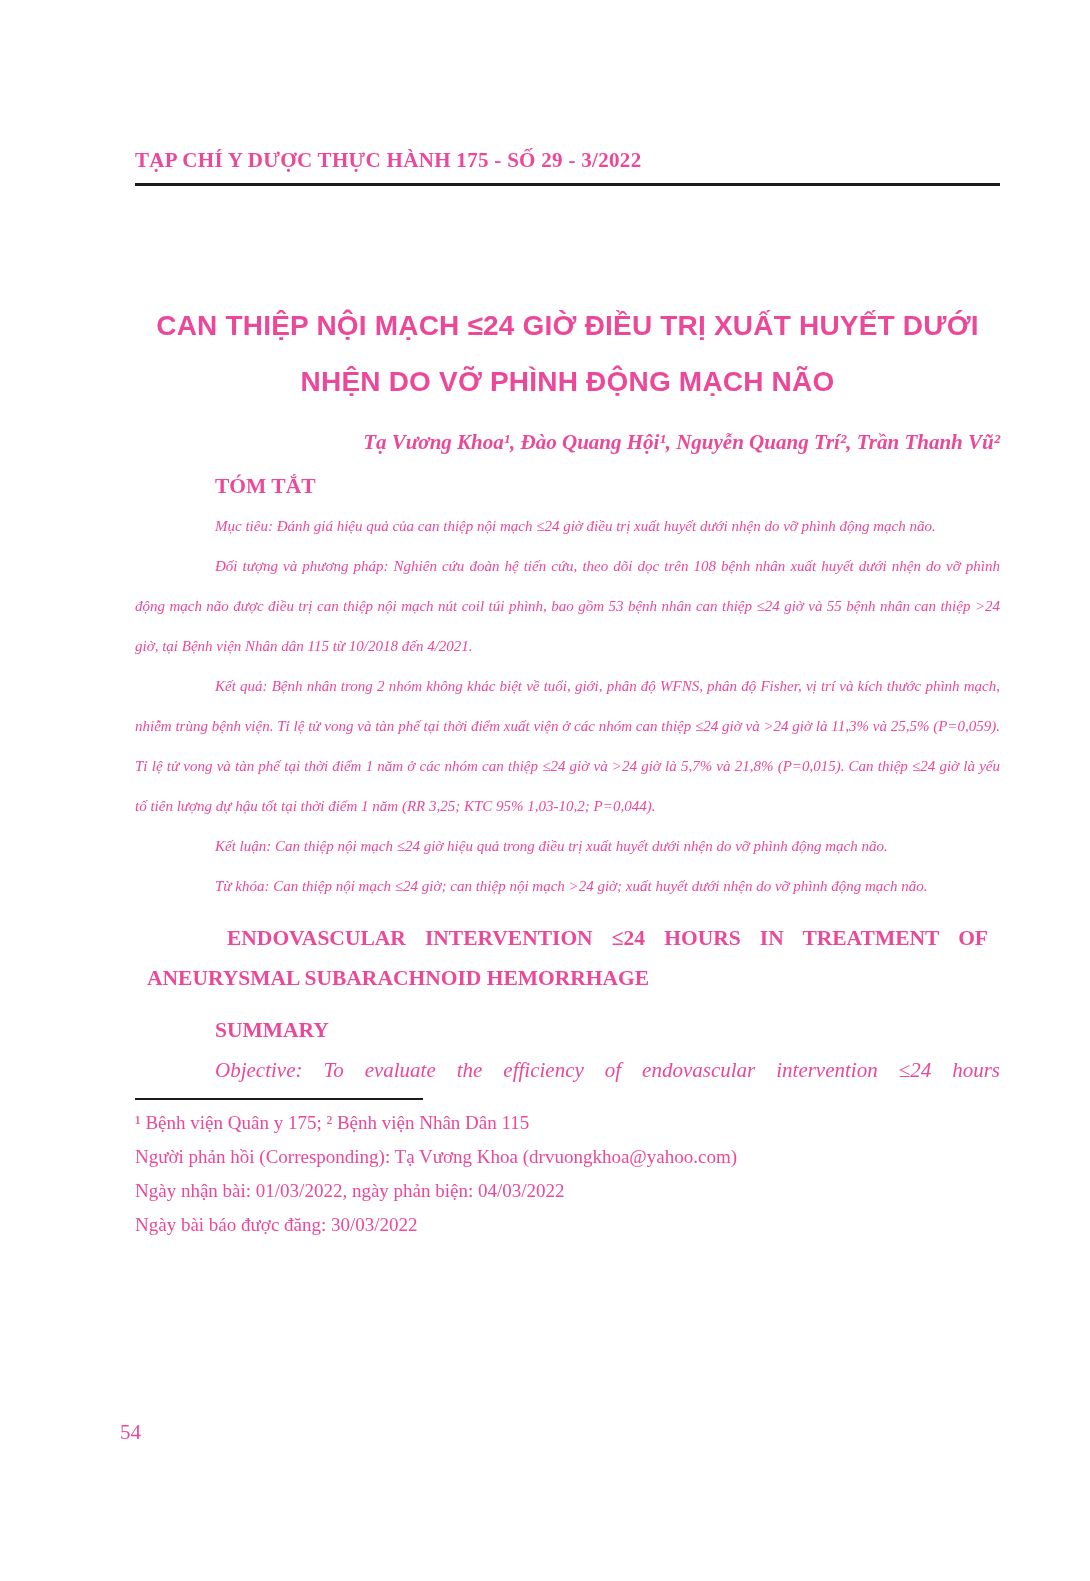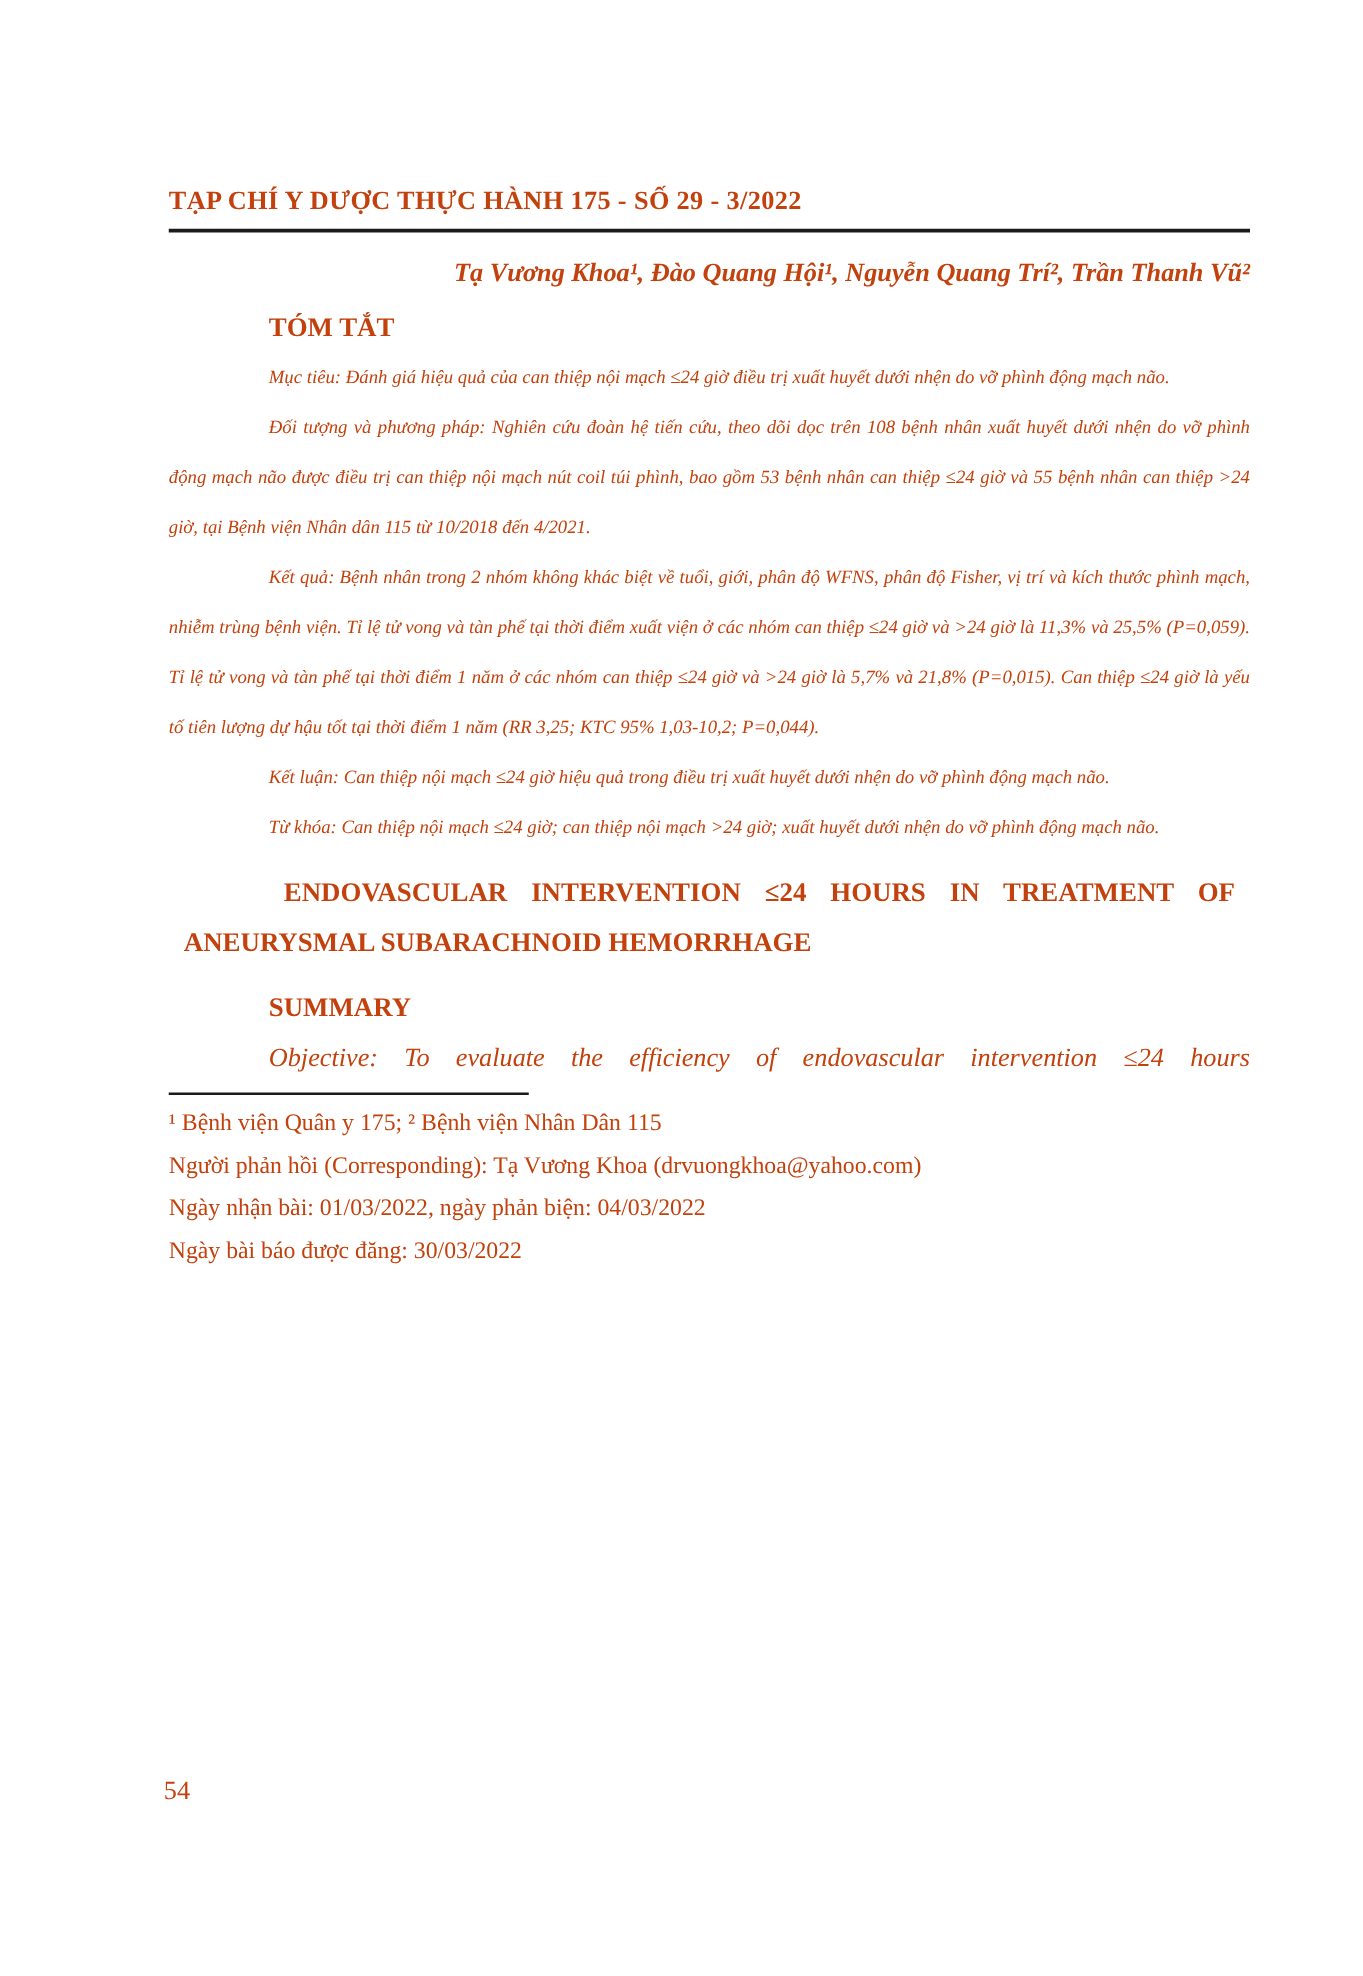--- a/index.html
+++ b/index.html
@@ -2,21 +2,21 @@
 <html><head>
 <meta charset="utf-8">
 <style>
   html, body { margin: 0; padding: 0; background: #ffffff; }
   .page {
     position: relative;
     width: 1090px;
     height: 1581px;
     margin: 0 auto;
     background: #ffffff;
-    color: #c2410c;
+    color: #ec4899;
     font-family: "Liberation Serif", "DejaVu Serif", serif;
     overflow: hidden;
     box-sizing: border-box;
   }
   .content {
     box-sizing: border-box;
     padding: 148px 90px 0 135px; 
   }
   .journal-header {
     font-weight: bold;
@@ -85,34 +85,35 @@
     width: 288px;
     margin: 8px 0 6px 0;
   }
   .footnote-item {
     font-size: 19px;
     line-height: 34px;
     margin: 0;
   }
   .page-number {
     position: absolute;
-    left: 131px;
+    left: 120px;
     top: 1420px;
     font-size: 21px;
   }
 </style>
 </head>
 <body>
 
 <div class="page">
   <div class="content">
 
     <div class="journal-header">TẠP CHÍ Y DƯỢC THỰC HÀNH 175 - SỐ 29 - 3/2022</div>
     <hr class="header-rule">
 
+    <div class="article-title">CAN THIỆP NỘI MẠCH ≤24 GIỜ ĐIỀU TRỊ XUẤT HUYẾT DƯỚI NHỆN DO VỠ PHÌNH ĐỘNG MẠCH NÃO</div>
 
     <div class="authors-line">Tạ Vương Khoa¹, Đào Quang Hội¹, Nguyễn Quang Trí², Trần Thanh Vũ²</div>
 
     <div class="section-heading">TÓM TẮT</div>
 
     <p class="body-par">Mục tiêu: Đánh giá hiệu quả của can thiệp nội mạch ≤24 giờ điều trị xuất huyết dưới nhện do vỡ phình động mạch não.</p>
 
     <p class="body-par">Đối tượng và phương pháp: Nghiên cứu đoàn hệ tiến cứu, theo dõi dọc trên 108 bệnh nhân xuất huyết dưới nhện do vỡ phình động mạch não được điều trị can thiệp nội mạch nút coil túi phình, bao gồm 53 bệnh nhân can thiệp ≤24 giờ và 55 bệnh nhân can thiệp &gt;24 giờ, tại Bệnh viện Nhân dân 115 từ 10/2018 đến 4/2021.</p>
 
     <p class="body-par">Kết quả: Bệnh nhân trong 2 nhóm không khác biệt về tuổi, giới, phân độ WFNS, phân độ Fisher, vị trí và kích thước phình mạch, nhiễm trùng bệnh viện. Tỉ lệ tử vong và tàn phế tại thời điểm xuất viện ở các nhóm can thiệp ≤24 giờ và &gt;24 giờ là 11,3% và 25,5% (P=0,059). Tỉ lệ tử vong và tàn phế tại thời điểm 1 năm ở các nhóm can thiệp ≤24 giờ và &gt;24 giờ là 5,7% và 21,8% (P=0,015). Can thiệp ≤24 giờ là yếu tố tiên lượng dự hậu tốt tại thời điểm 1 năm (RR 3,25; KTC 95% 1,03-10,2; P=0,044).</p>

